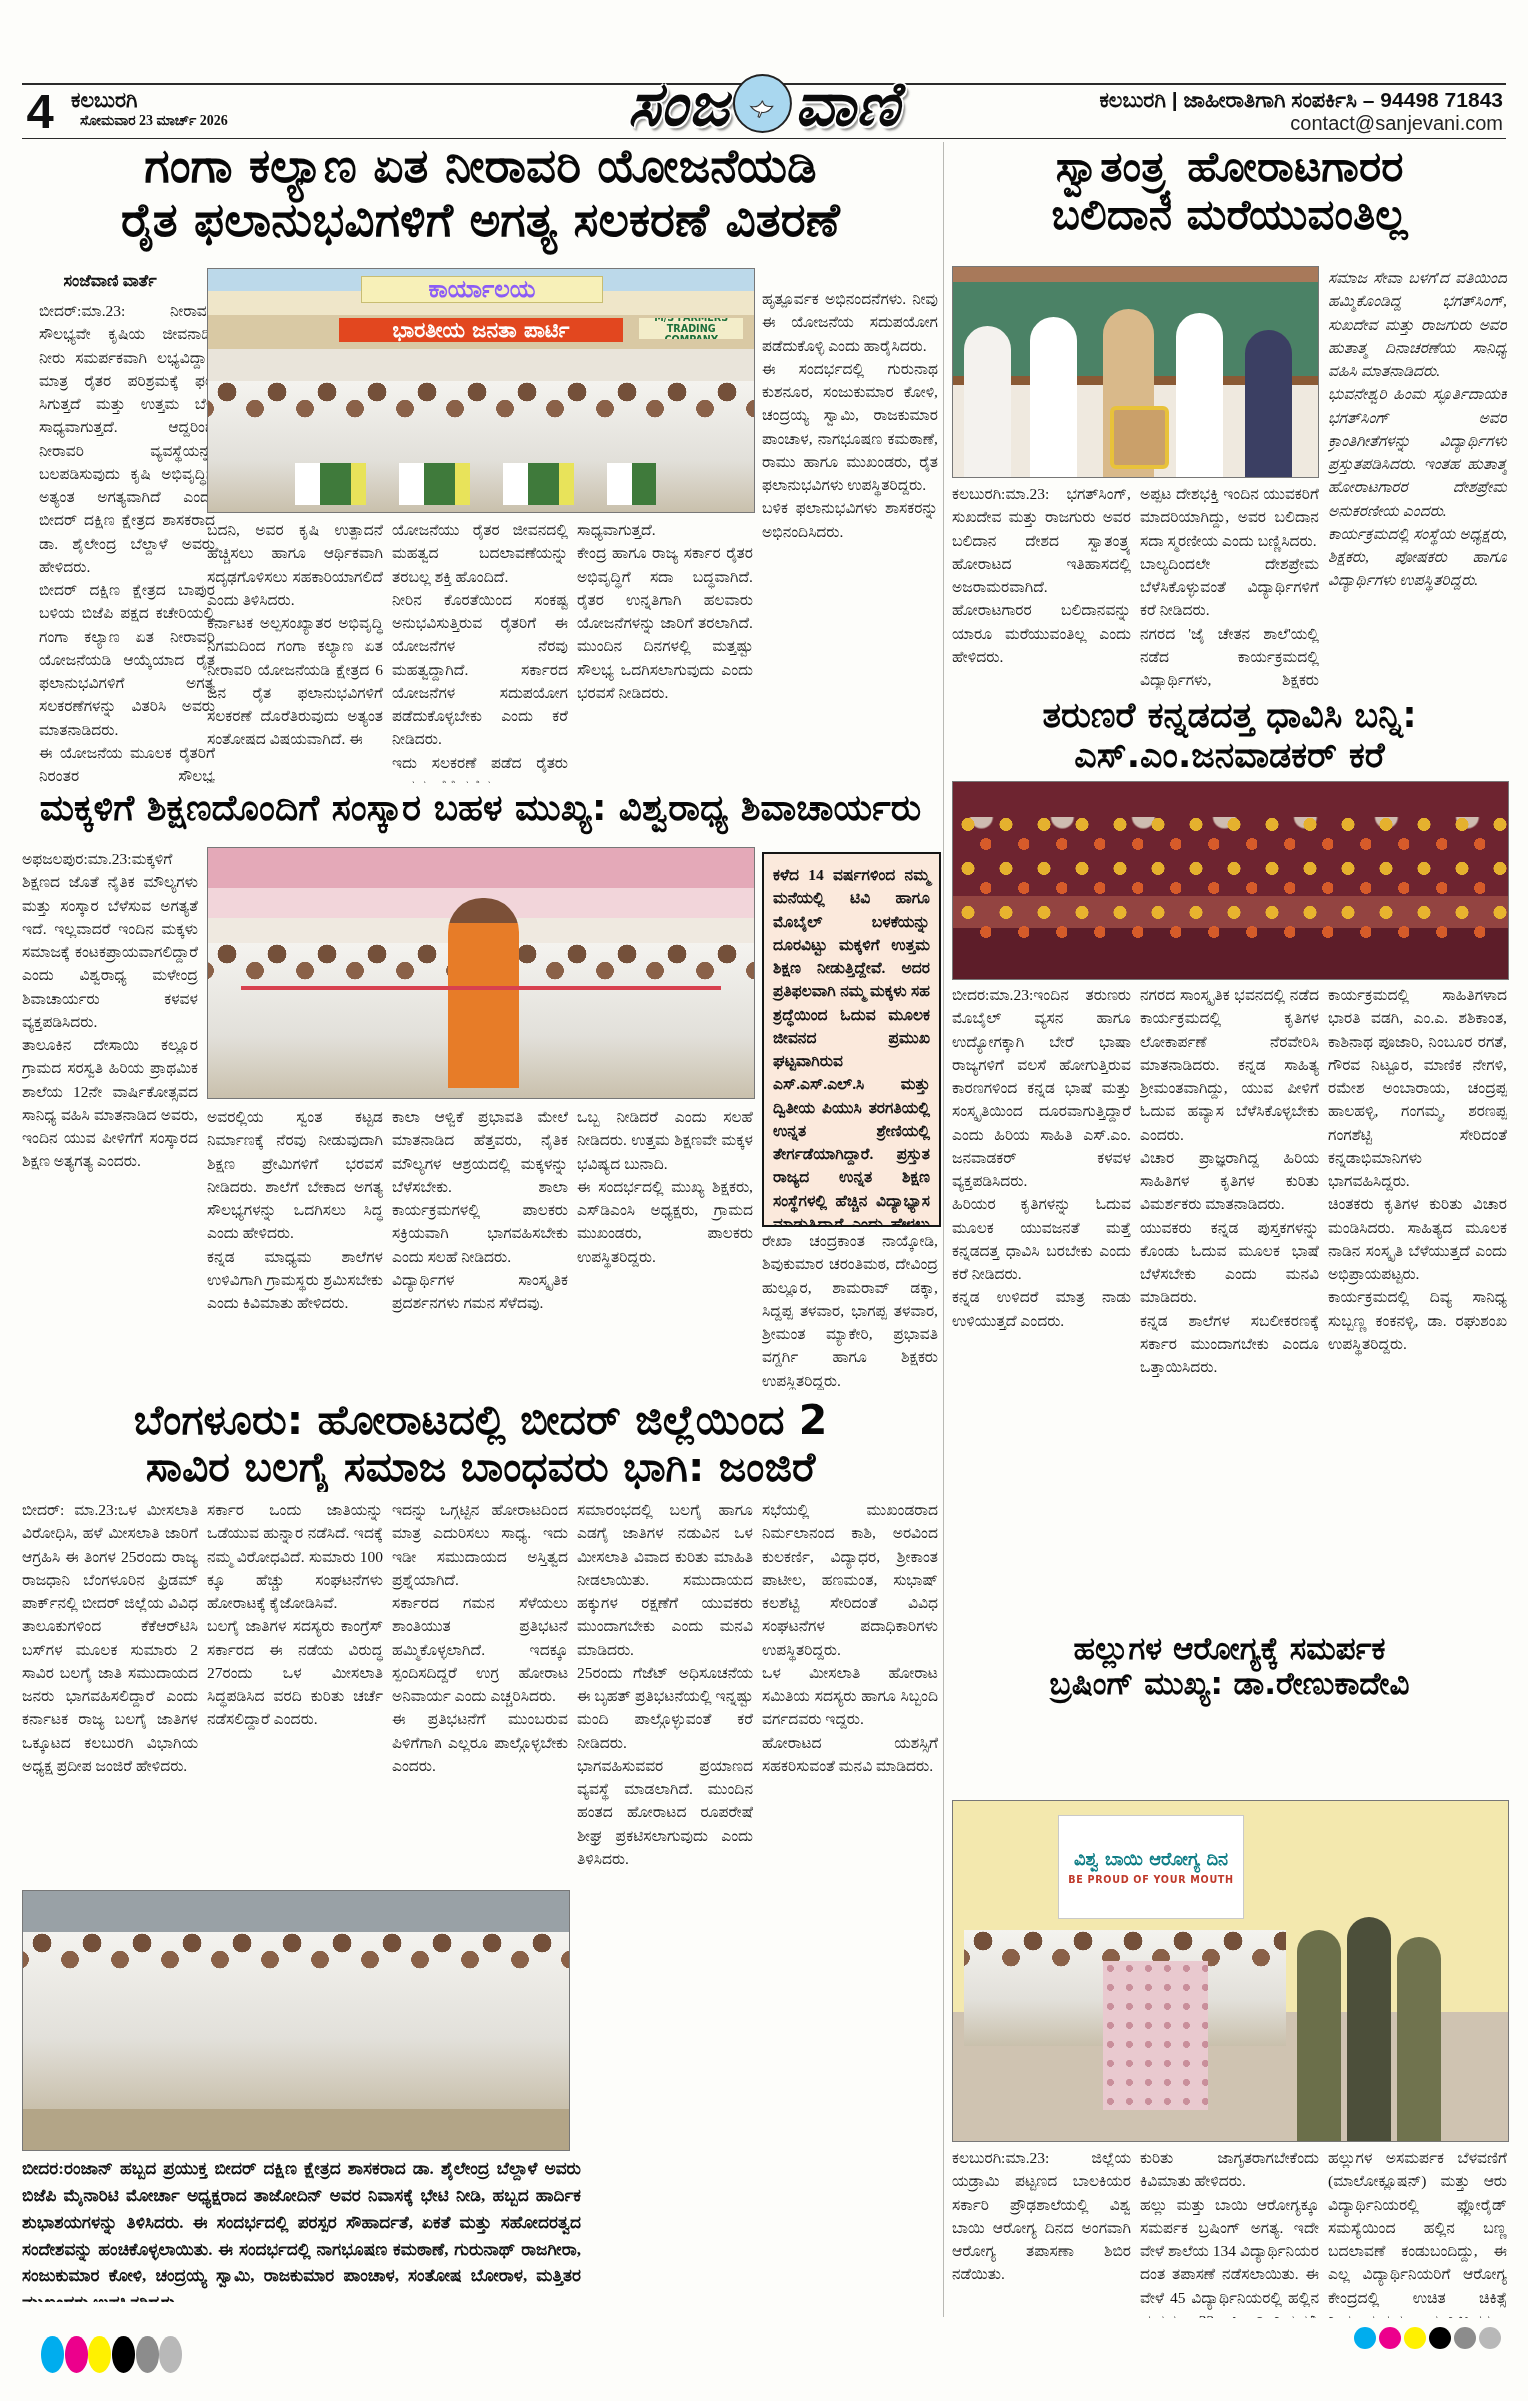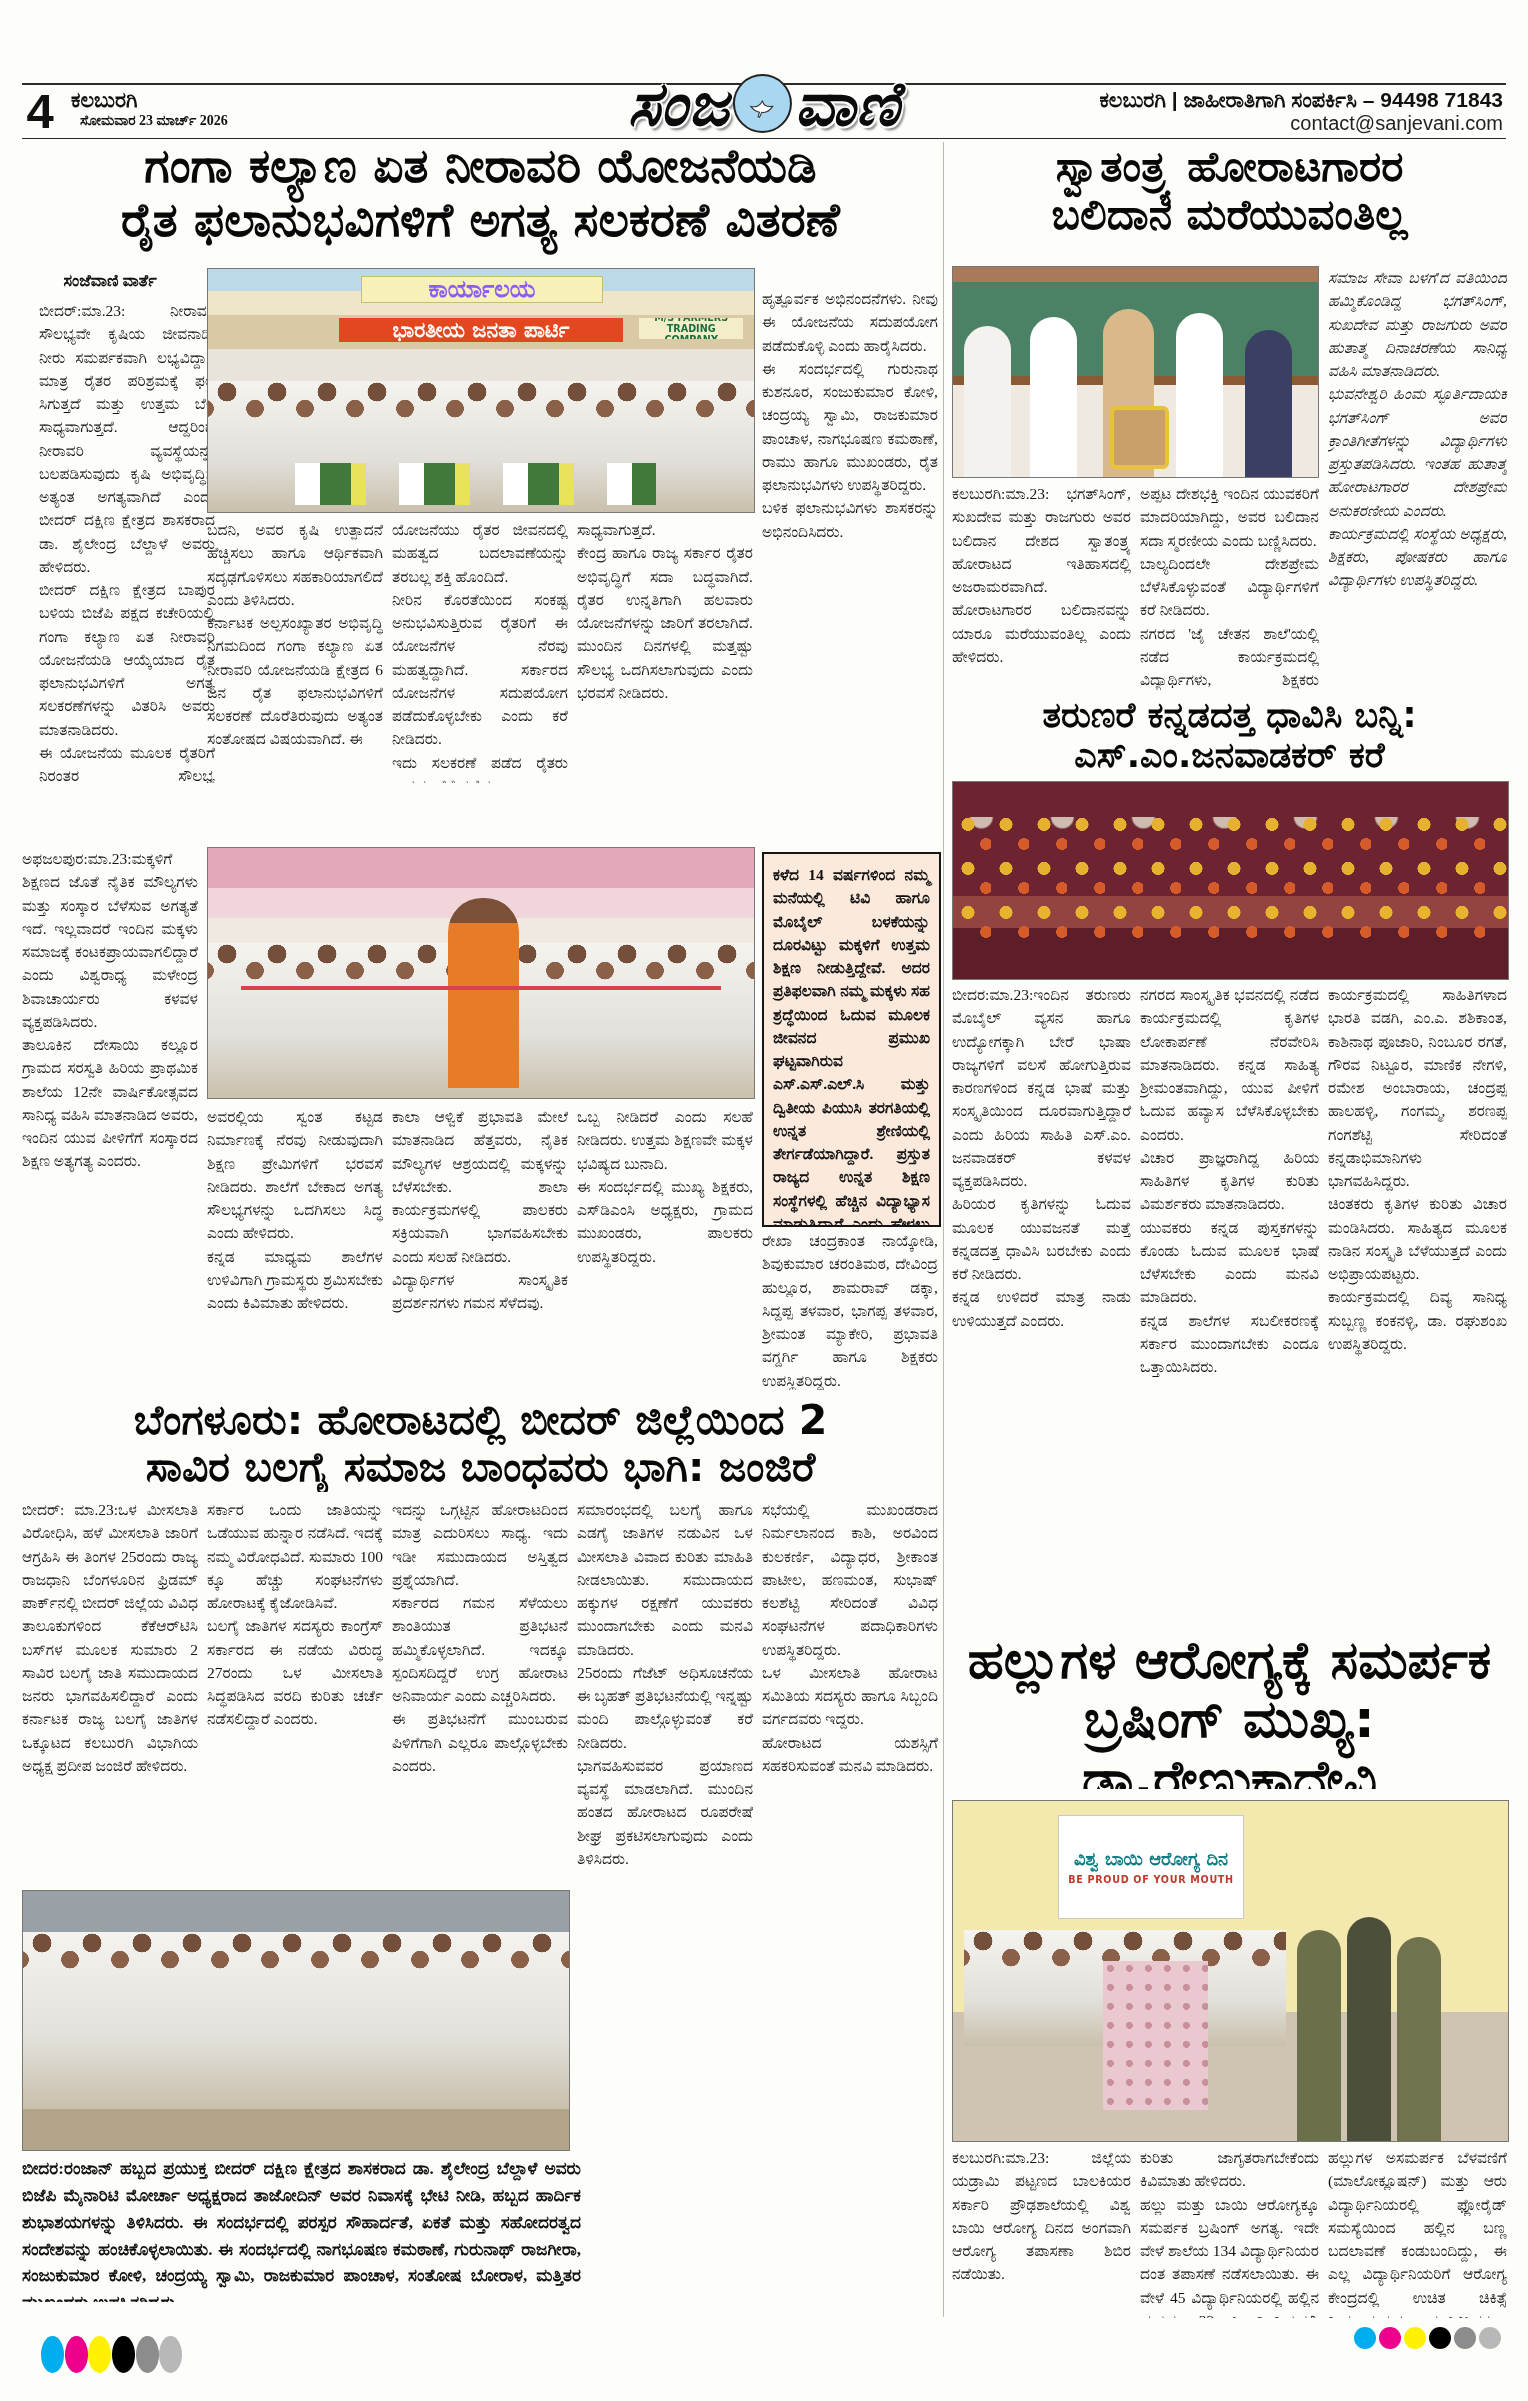--- a/index.html
+++ b/index.html
@@ -116,20 +116,21 @@
 ಕರ್ನಾಟಕ ಅಲ್ಪಸಂಖ್ಯಾತರ ಅಭಿವೃದ್ಧಿ ನಿಗಮದಿಂದ ಗಂಗಾ ಕಲ್ಯಾಣ ಏತ ನೀರಾವರಿ ಯೋಜನೆಯಡಿ ಕ್ಷೇತ್ರದ 6 ಜನ ರೈತ ಫಲಾನುಭವಿಗಳಿಗೆ ಸಲಕರಣೆ ದೊರೆತಿರುವುದು ಅತ್ಯಂತ ಸಂತೋಷದ ವಿಷಯವಾಗಿದೆ. ಈ</div>
   <div class="col abs" style="left:392px;top:518px;width:176px;height:265px;">ಯೋಜನೆಯು ರೈತರ ಜೀವನದಲ್ಲಿ ಮಹತ್ವದ ಬದಲಾವಣೆಯನ್ನು ತರಬಲ್ಲ ಶಕ್ತಿ ಹೊಂದಿದೆ.
 ನೀರಿನ ಕೊರತೆಯಿಂದ ಸಂಕಷ್ಟ ಅನುಭವಿಸುತ್ತಿರುವ ರೈತರಿಗೆ ಈ ಯೋಜನೆಗಳ ನೆರವು ಮಹತ್ವದ್ದಾಗಿದೆ. ಸರ್ಕಾರದ ಯೋಜನೆಗಳ ಸದುಪಯೋಗ ಪಡೆದುಕೊಳ್ಳಬೇಕು ಎಂದು ಕರೆ ನೀಡಿದರು.
 ಇದು ಸಲಕರಣೆ ಪಡೆದ ರೈತರು ಉತ್ತಮ ಬೆಳೆ ಪಡೆಯಲು</div>
   <div class="col abs" style="left:577px;top:518px;width:176px;height:265px;">ಸಾಧ್ಯವಾಗುತ್ತದೆ.
 ಕೇಂದ್ರ ಹಾಗೂ ರಾಜ್ಯ ಸರ್ಕಾರ ರೈತರ ಅಭಿವೃದ್ಧಿಗೆ ಸದಾ ಬದ್ಧವಾಗಿದೆ. ರೈತರ ಉನ್ನತಿಗಾಗಿ ಹಲವಾರು ಯೋಜನೆಗಳನ್ನು ಜಾರಿಗೆ ತರಲಾಗಿದೆ. ಮುಂದಿನ ದಿನಗಳಲ್ಲಿ ಮತ್ತಷ್ಟು ಸೌಲಭ್ಯ ಒದಗಿಸಲಾಗುವುದು ಎಂದು ಭರವಸೆ ನೀಡಿದರು.</div>
   <div class="col abs" style="left:762px;top:287px;width:176px;height:512px;">ಹೃತ್ಪೂರ್ವಕ ಅಭಿನಂದನೆಗಳು. ನೀವು ಈ ಯೋಜನೆಯ ಸದುಪಯೋಗ ಪಡೆದುಕೊಳ್ಳಿ ಎಂದು ಹಾರೈಸಿದರು.
 ಈ ಸಂದರ್ಭದಲ್ಲಿ ಗುರುನಾಥ ಕುಶನೂರ, ಸಂಜುಕುಮಾರ ಕೋಳಿ, ಚಂದ್ರಯ್ಯ ಸ್ವಾಮಿ, ರಾಜಕುಮಾರ ಪಾಂಚಾಳ, ನಾಗಭೂಷಣ ಕಮಠಾಣೆ, ರಾಮು ಹಾಗೂ ಮುಖಂಡರು, ರೈತ ಫಲಾನುಭವಿಗಳು ಉಪಸ್ಥಿತರಿದ್ದರು.
 ಬಳಿಕ ಫಲಾನುಭವಿಗಳು ಶಾಸಕರನ್ನು ಅಭಿನಂದಿಸಿದರು.</div>
 
+  <div class="headline abs" style="left:22px;top:787px;width:917px;height:52px;font-size:36px;">ಮಕ್ಕಳಿಗೆ ಶಿಕ್ಷಣದೊಂದಿಗೆ ಸಂಸ್ಕಾರ ಬಹಳ ಮುಖ್ಯ: ವಿಶ್ವರಾಧ್ಯ ಶಿವಾಚಾರ್ಯರು</div>
   <div class="col abs" style="left:22px;top:847px;width:176px;height:543px;">ಅಫಜಲಪುರ:ಮಾ.23:ಮಕ್ಕಳಿಗೆ ಶಿಕ್ಷಣದ ಜೊತೆ ನೈತಿಕ ಮೌಲ್ಯಗಳು ಮತ್ತು ಸಂಸ್ಕಾರ ಬೆಳೆಸುವ ಅಗತ್ಯತೆ ಇದೆ. ಇಲ್ಲವಾದರೆ ಇಂದಿನ ಮಕ್ಕಳು ಸಮಾಜಕ್ಕೆ ಕಂಟಕಪ್ರಾಯವಾಗಲಿದ್ದಾರೆ ಎಂದು ವಿಶ್ವರಾಧ್ಯ ಮಳೇಂದ್ರ ಶಿವಾಚಾರ್ಯರು ಕಳವಳ ವ್ಯಕ್ತಪಡಿಸಿದರು.
 ತಾಲೂಕಿನ ದೇಸಾಯಿ ಕಲ್ಲೂರ ಗ್ರಾಮದ ಸರಸ್ವತಿ ಹಿರಿಯ ಪ್ರಾಥಮಿಕ ಶಾಲೆಯ 12ನೇ ವಾರ್ಷಿಕೋತ್ಸವದ ಸಾನಿಧ್ಯ ವಹಿಸಿ ಮಾತನಾಡಿದ ಅವರು, ಇಂದಿನ ಯುವ ಪೀಳಿಗೆಗೆ ಸಂಸ್ಕಾರದ ಶಿಕ್ಷಣ ಅತ್ಯಗತ್ಯ ಎಂದರು.</div>
 
   <div class="photo photoB abs" style="left:207px;top:847px;width:546px;height:250px;">
     <div class="heads" style="bottom:0;height:62%;"></div>
     <div class="seer"></div>
     <div class="ribbon"></div>
   </div>
   <div class="col abs" style="left:207px;top:1105px;width:176px;height:285px;">ಅವರಲ್ಲಿಯ ಸ್ವಂತ ಕಟ್ಟಡ ನಿರ್ಮಾಣಕ್ಕೆ ನೆರವು ನೀಡುವುದಾಗಿ ಶಿಕ್ಷಣ ಪ್ರೇಮಿಗಳಿಗೆ ಭರವಸೆ ನೀಡಿದರು. ಶಾಲೆಗೆ ಬೇಕಾದ ಅಗತ್ಯ ಸೌಲಭ್ಯಗಳನ್ನು ಒದಗಿಸಲು ಸಿದ್ಧ ಎಂದು ಹೇಳಿದರು.
 ಕನ್ನಡ ಮಾಧ್ಯಮ ಶಾಲೆಗಳ ಉಳಿವಿಗಾಗಿ ಗ್ರಾಮಸ್ಥರು ಶ್ರಮಿಸಬೇಕು ಎಂದು ಕಿವಿಮಾತು ಹೇಳಿದರು.</div>
@@ -194,21 +195,21 @@
 ಹಿರಿಯರ ಕೃತಿಗಳನ್ನು ಓದುವ ಮೂಲಕ ಯುವಜನತೆ ಮತ್ತೆ ಕನ್ನಡದತ್ತ ಧಾವಿಸಿ ಬರಬೇಕು ಎಂದು ಕರೆ ನೀಡಿದರು.
 ಕನ್ನಡ ಉಳಿದರೆ ಮಾತ್ರ ನಾಡು ಉಳಿಯುತ್ತದೆ ಎಂದರು.</div>
   <div class="col abs" style="left:1140px;top:983px;width:179px;height:637px;">ನಗರದ ಸಾಂಸ್ಕೃತಿಕ ಭವನದಲ್ಲಿ ನಡೆದ ಕಾರ್ಯಕ್ರಮದಲ್ಲಿ ಕೃತಿಗಳ ಲೋಕಾರ್ಪಣೆ ನೆರವೇರಿಸಿ ಮಾತನಾಡಿದರು. ಕನ್ನಡ ಸಾಹಿತ್ಯ ಶ್ರೀಮಂತವಾಗಿದ್ದು, ಯುವ ಪೀಳಿಗೆ ಓದುವ ಹವ್ಯಾಸ ಬೆಳೆಸಿಕೊಳ್ಳಬೇಕು ಎಂದರು.
 ವಿಚಾರ ಪ್ರಾಜ್ಞರಾಗಿದ್ದ ಹಿರಿಯ ಸಾಹಿತಿಗಳ ಕೃತಿಗಳ ಕುರಿತು ವಿಮರ್ಶಕರು ಮಾತನಾಡಿದರು.
 ಯುವಕರು ಕನ್ನಡ ಪುಸ್ತಕಗಳನ್ನು ಕೊಂಡು ಓದುವ ಮೂಲಕ ಭಾಷೆ ಬೆಳೆಸಬೇಕು ಎಂದು ಮನವಿ ಮಾಡಿದರು.
 ಕನ್ನಡ ಶಾಲೆಗಳ ಸಬಲೀಕರಣಕ್ಕೆ ಸರ್ಕಾರ ಮುಂದಾಗಬೇಕು ಎಂದೂ ಒತ್ತಾಯಿಸಿದರು.</div>
   <div class="col abs" style="left:1328px;top:983px;width:179px;height:637px;">ಕಾರ್ಯಕ್ರಮದಲ್ಲಿ ಸಾಹಿತಿಗಳಾದ ಭಾರತಿ ವಡಗಿ, ಎಂ.ಎ. ಶಶಿಕಾಂತ, ಕಾಶಿನಾಥ ಪೂಜಾರಿ, ನಿಂಬೂರ ರಗತೆ, ಗೌರವ ನಿಟ್ಟೂರ, ಮಾಣಿಕ ನೇಗಳಿ, ರಮೇಶ ಅಂಬಾರಾಯ, ಚಂದ್ರಪ್ಪ ಹಾಲಹಳ್ಳಿ, ಗಂಗಮ್ಮ, ಶರಣಪ್ಪ ಗಂಗಶೆಟ್ಟಿ ಸೇರಿದಂತೆ ಕನ್ನಡಾಭಿಮಾನಿಗಳು ಭಾಗವಹಿಸಿದ್ದರು.
 ಚಿಂತಕರು ಕೃತಿಗಳ ಕುರಿತು ವಿಚಾರ ಮಂಡಿಸಿದರು. ಸಾಹಿತ್ಯದ ಮೂಲಕ ನಾಡಿನ ಸಂಸ್ಕೃತಿ ಬೆಳೆಯುತ್ತದೆ ಎಂದು ಅಭಿಪ್ರಾಯಪಟ್ಟರು.
 ಕಾರ್ಯಕ್ರಮದಲ್ಲಿ ದಿವ್ಯ ಸಾನಿಧ್ಯ ಸುಬ್ಬಣ್ಣ ಕಂಕನಳ್ಳಿ, ಡಾ. ರಘುಶಂಖ ಉಪಸ್ಥಿತರಿದ್ದರು.</div>
 
-  <div class="headline abs" style="left:952px;top:1631px;width:555px;height:158px;font-size:52px;">ಹಲ್ಲುಗಳ ಆರೋಗ್ಯಕ್ಕೆ ಸಮರ್ಪಕ
+  <div class="headline abs" style="left:952px;top:1631px;width:555px;height:158px;font-size:31px;">ಹಲ್ಲುಗಳ ಆರೋಗ್ಯಕ್ಕೆ ಸಮರ್ಪಕ
 ಬ್ರಷಿಂಗ್ ಮುಖ್ಯ: ಡಾ.ರೇಣುಕಾದೇವಿ</div>
 
   <div class="photo photoF abs" style="left:952px;top:1800px;width:555px;height:340px;">
     <div class="banner">
       <div class="b1">ವಿಶ್ವ ಬಾಯಿ ಆರೋಗ್ಯ ದಿನ</div>
       <div class="b2">BE PROUD OF YOUR MOUTH</div>
     </div>
     <div class="heads" style="top:38%;height:34%;left:2%;right:40%;"></div>
     <div class="table"></div>
     <div class="person" style="left:62%;width:8%;height:62%;background:#6b6f4a;"></div>

